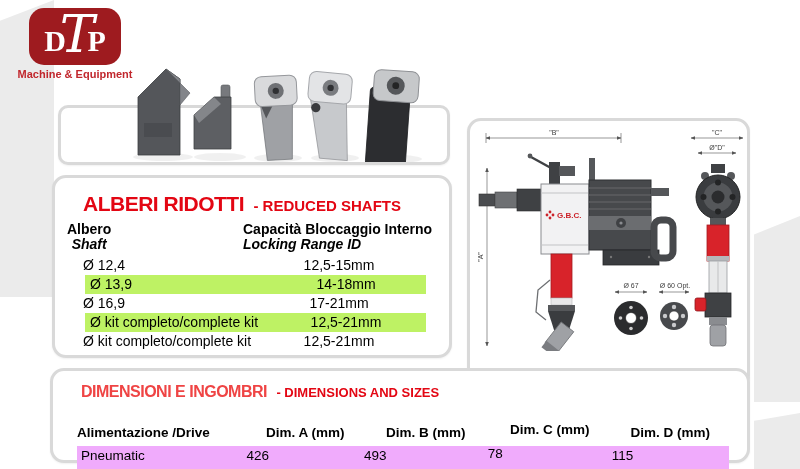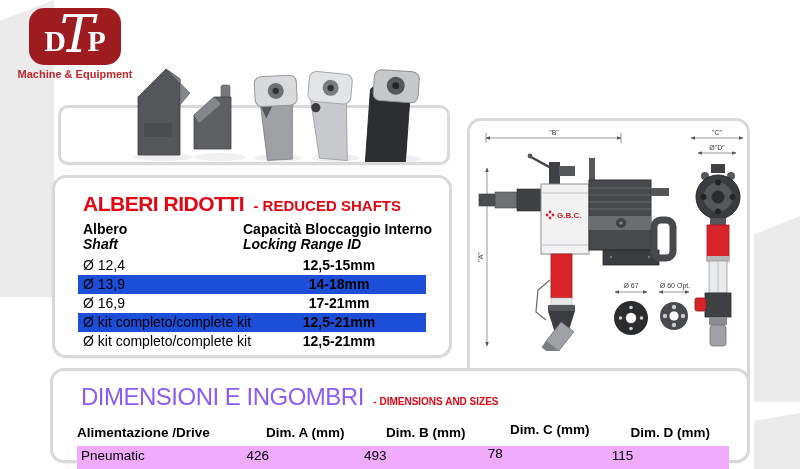--- a/index.html
+++ b/index.html
@@ -39,34 +39,34 @@
   .logo-tagline { margin-top:3px; color:#c1272d; font-weight:bold; font-size:11px; letter-spacing:0; }
 
   
   .blades-svg { position:absolute; left:128px; top:57px; z-index:2; }
 
   
   .panel-title { position:absolute; left:28px; top:14px; white-space:nowrap; }
   .panel-title .t-it { color:#e30613; font-weight:bold; font-size:21px; letter-spacing:-0.5px; }
   .panel-title .t-en { color:#e30613; font-weight:bold; font-size:15px; margin-left:5px; }
   .alberi-head { position:absolute; top:44px; left:0; width:100%; font-size:14px; line-height:15px; }
-  .alberi-head .h1 { position:absolute; left:28px; }
+  .alberi-head .h1 { position:absolute; left:12px;text-align:center; }
   .alberi-head .h2 { position:absolute; left:188px; }
   .h-it { font-weight:bold; }
   .h-en { font-style:italic; font-weight:bold; }
   .alberi-rows { position:absolute; left:23px; top:78px; width:348px; }
   .a-row { position:relative; height:19px; font-size:14px; line-height:19px; }
-  .a-row.alt { background:#1d4ed8; }
+  .a-row.alt { background:#bef264;margin-left:7px; }
   .a-row .c1 { position:absolute; left:5px; white-space:nowrap; }
-  .a-row .c2 { position:absolute; left:191px; width:140px; text-align:center;font-weight:bold; }
+  .a-row .c2 { position:absolute; left:191px; width:140px; text-align:center; }
 
   
   .dim-title { position:absolute; left:28px; top:12px; white-space:nowrap; }
-  .dim-title .t-it { color:#8b5cf6; font-weight:normal; font-size:24px; letter-spacing:-0.5px; }
-  .dim-title .t-en { color:#e30613; font-weight:bold; font-size:10px; margin-left:5px; }
+  .dim-title .t-it { color:#ef4444; font-weight:bold; font-size:16px; letter-spacing:-0.5px; }
+  .dim-title .t-en { color:#e30613; font-weight:bold; font-size:13px; margin-left:5px; }
   .dim-table { position:absolute; left:24px; top:32px; width:652px;margin-top:21px; }
   .dim-grid { display:grid; grid-template-columns:26% 18% 19% 19% 18%; }
   .dim-header { font-weight:bold; font-size:13.5px; height:22px; line-height:18px; }
   .dim-header > div { text-align:center; }
   .dim-header > div:first-child { text-align:left; }
   .dim-header .raised { transform:translateY(-3px); }
   .dim-row { background:#f0abfc; font-size:13.5px; height:37px; line-height:19px; }
   .dim-row > div { text-align:left; }
   .dim-row > div:first-child { text-align:left; padding-left:4px; }
   .dim-row .raised { transform:translateY(-2px); }

